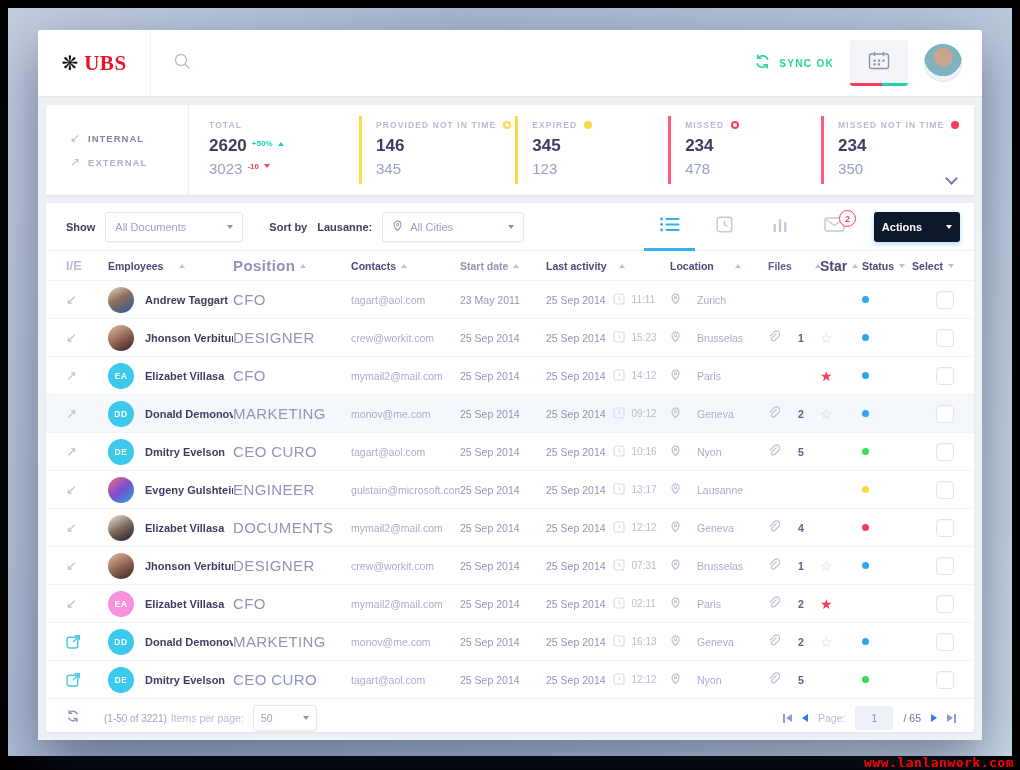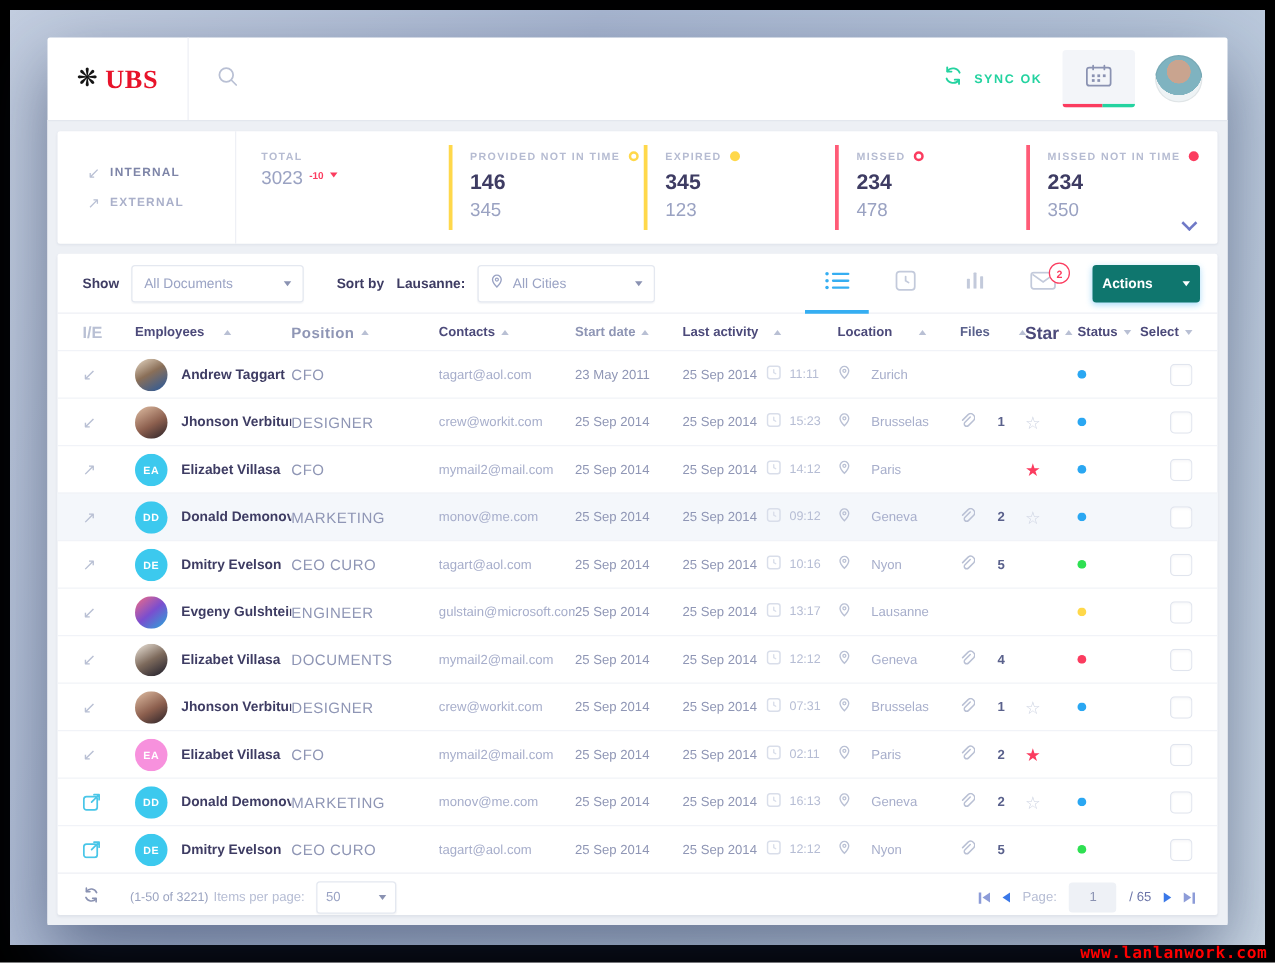--- a/index.html
+++ b/index.html
@@ -66,21 +66,21 @@
           padding:0 9px;font-size:11px;color:#9aa3c4;box-shadow:0 1px 1px rgba(60,80,120,.05);cursor:pointer;white-space:nowrap}
   .chev{width:0;height:0;border:3.5px solid transparent;border-top:4.5px solid #8a92b2;border-bottom:0;margin-left:auto;flex:none}
   .w-docs{width:118px;margin-right:26px}
   .w-sort{width:92px;margin-right:26px}
   .w-loc{width:122px}
   .view-icons{margin-left:auto;display:flex;align-items:stretch;height:100%}
   .vicon{width:55px;display:flex;align-items:center;justify-content:center;position:relative;cursor:pointer}
   .vicon.active::after{content:'';position:absolute;left:2px;right:2px;bottom:-1px;height:3px;background:#35aef2}
   .badge{position:absolute;top:7px;right:6px;min-width:15px;height:15px;border:1.5px solid #fb3c5f;border-radius:50%;
          background:#fff;color:#fb3c5f;font-size:8.5px;font-weight:bold;display:flex;align-items:center;justify-content:center}
-  .actions-btn{margin-left:12px;height:30px;width:86px;background:#0f766e;border-radius:3px;color:#fff;font-size:11px;
+  .actions-btn{margin-left:12px;height:30px;width:86px;background:#0f172a;border-radius:3px;color:#fff;font-size:11px;
                font-weight:bold;display:flex;align-items:center;justify-content:center;gap:24px;cursor:pointer;
                box-shadow:0 2px 5px rgba(42,167,242,.4)}
   .actions-btn .chev{border-top-color:#fff;margin-left:0}
 
   
   .thead{height:29px;flex:none;display:flex;align-items:center;padding:0 20px}
   .hcell{display:flex;align-items:center;font-size:10.5px;font-weight:bold;color:#4c4a7a;cursor:pointer;white-space:nowrap}
   .caret{width:0;height:0;border:3px solid transparent;margin-left:5px;flex:none}
   .caret.up{border-bottom:4px solid #b9c0d4;border-top:0}
   .caret.down{border-top:4px solid #b9c0d4;border-bottom:0}
@@ -91,21 +91,21 @@
   .c0{width:42px;flex:none;color:#b9c0d4;font-size:13px}
   .c0 .link svg{display:block}
   .c1{flex:1.55;gap:11px}
   .emp-name{color:#3e3c63;font-weight:bold;font-size:11px}
   .avatar{width:26px;height:26px;border-radius:50%;flex:none;display:flex;align-items:center;justify-content:center;
           color:#fff;font-size:8.5px;font-weight:bold;letter-spacing:.5px}
   .avatar.p1{background:linear-gradient(150deg,#ddcdb9 5%,#8a6f58 45%,#3f5e8c 85%)}
   .avatar.p2{background:linear-gradient(150deg,#caa58d 15%,#8c5f4e 55%,#33272b 95%)}
   .avatar.p3{background:linear-gradient(140deg,#e86a8a 5%,#7a4ecf 50%,#2fa0d8 95%)}
   .avatar.p4{background:linear-gradient(150deg,#d9cfc4 10%,#7d6a5c 50%,#2e2a33 90%)}
-  .c2{width:118px;flex:none;font-size:12px;color:#8f96b5;letter-spacing:.4px}
+  .c2{width:118px;flex:none;font-size:15px;color:#8f96b5;letter-spacing:.4px}
   .c3{flex:1.35}
   .c4{width:86px;flex:none;color:#8f96b5}
   .c5{width:124px;flex:none;gap:7px}
   .act-date{color:#8f96b5}
   .act-time{color:#b6bdd4;font-size:10px}
   .c6{width:98px;flex:none;gap:16px}
   .c7{width:52px;flex:none;gap:18px;color:#5a618c;font-weight:bold}
   .c7.empty svg,.c7.empty span{visibility:hidden}
   .c8{width:38px;flex:none;font-size:14px}
   .c8.outline{color:#cdd3e2}.c8.filled{color:#fb3c5f}
@@ -198,20 +198,25 @@
             <span>INTERNAL</span>
           </div>
           <div class="lrow ext">
             <span class="arr">↗</span>
             <span>EXTERNAL</span>
           </div>
         </div>
         <div class="total">
           <div class="slabel">TOTAL</div>
           <div class="vrow">
+              <span class="v1">2620</span>
+              <span class="delta up">+50%</span>
+              <span class="tri up"></span>
+            </div>
+          <div class="vrow">
               <span class="v2">3023</span>
               <span class="delta down">-10</span>
               <span class="tri down"></span>
             </div>
         </div>
         <div class="stat-cards">
 
   <div class="stat-card" style="--ac: #ffd84a;">
     <div class="slabel">
                 <span>PROVIDED NOT IN TIME</span>

